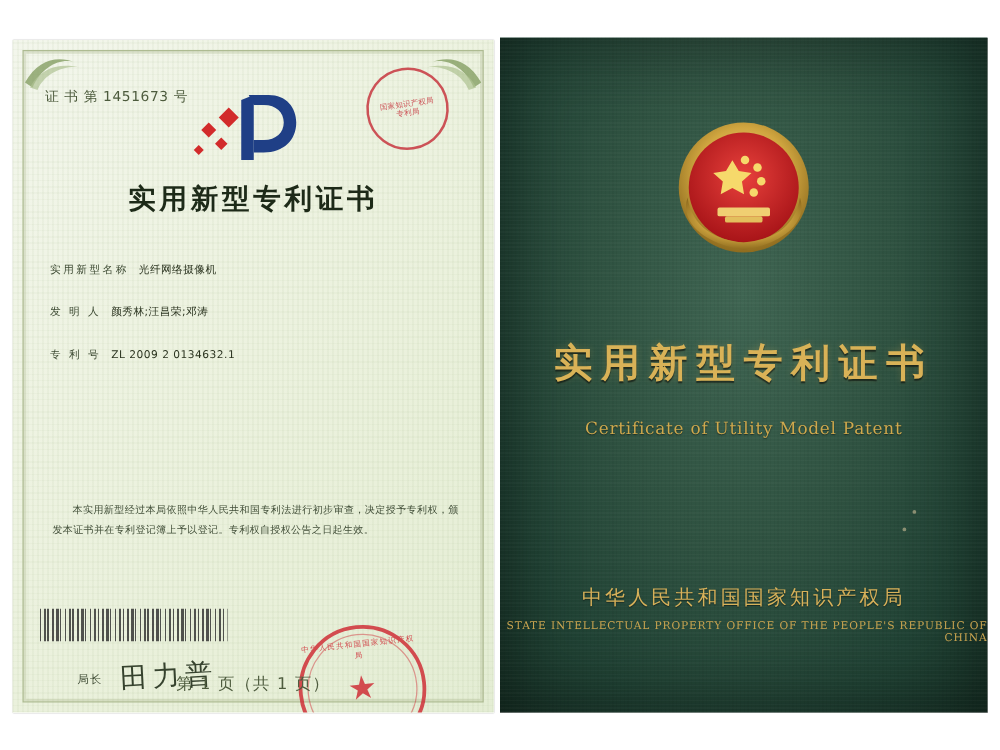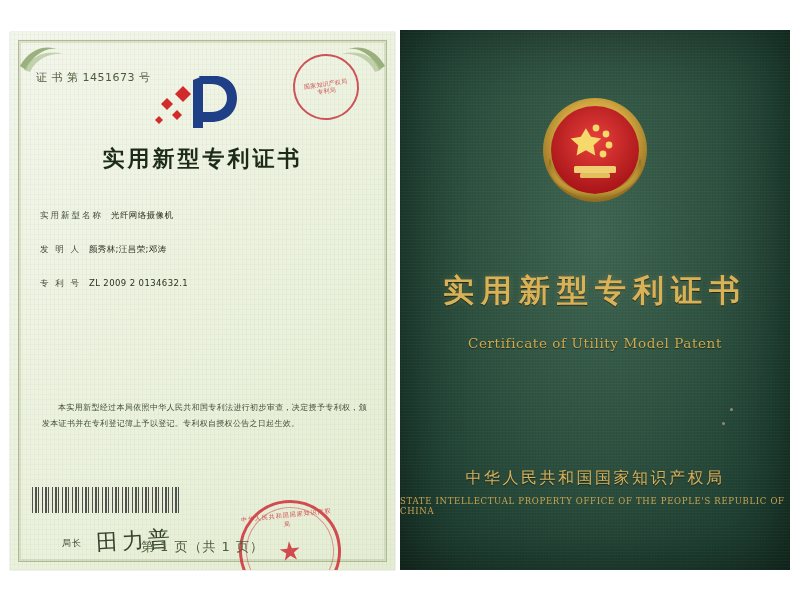--- a/index.html
+++ b/index.html
@@ -274,21 +274,21 @@
     font-family: "DejaVu Serif", serif;
     font-size: 16px;
     letter-spacing: 2.5px;
     color: #d7b15a;
     text-shadow: 0 1px 1px rgba(0,0,0,.5);
   }
   #right-org-en {
     position: absolute;
     left: 0; right: 0;
     top: 466px;
-    text-align: left;
+    text-align: right;
     font-family: "DejaVu Serif", serif;
     font-size: 8.5px;
     letter-spacing: .7px;
     color: #c9a450;
   }
   .cover-dot {
     position: absolute;
     width: 3px; height: 3px;
     border-radius: 50%;
     background: rgba(220,200,160,.55);

